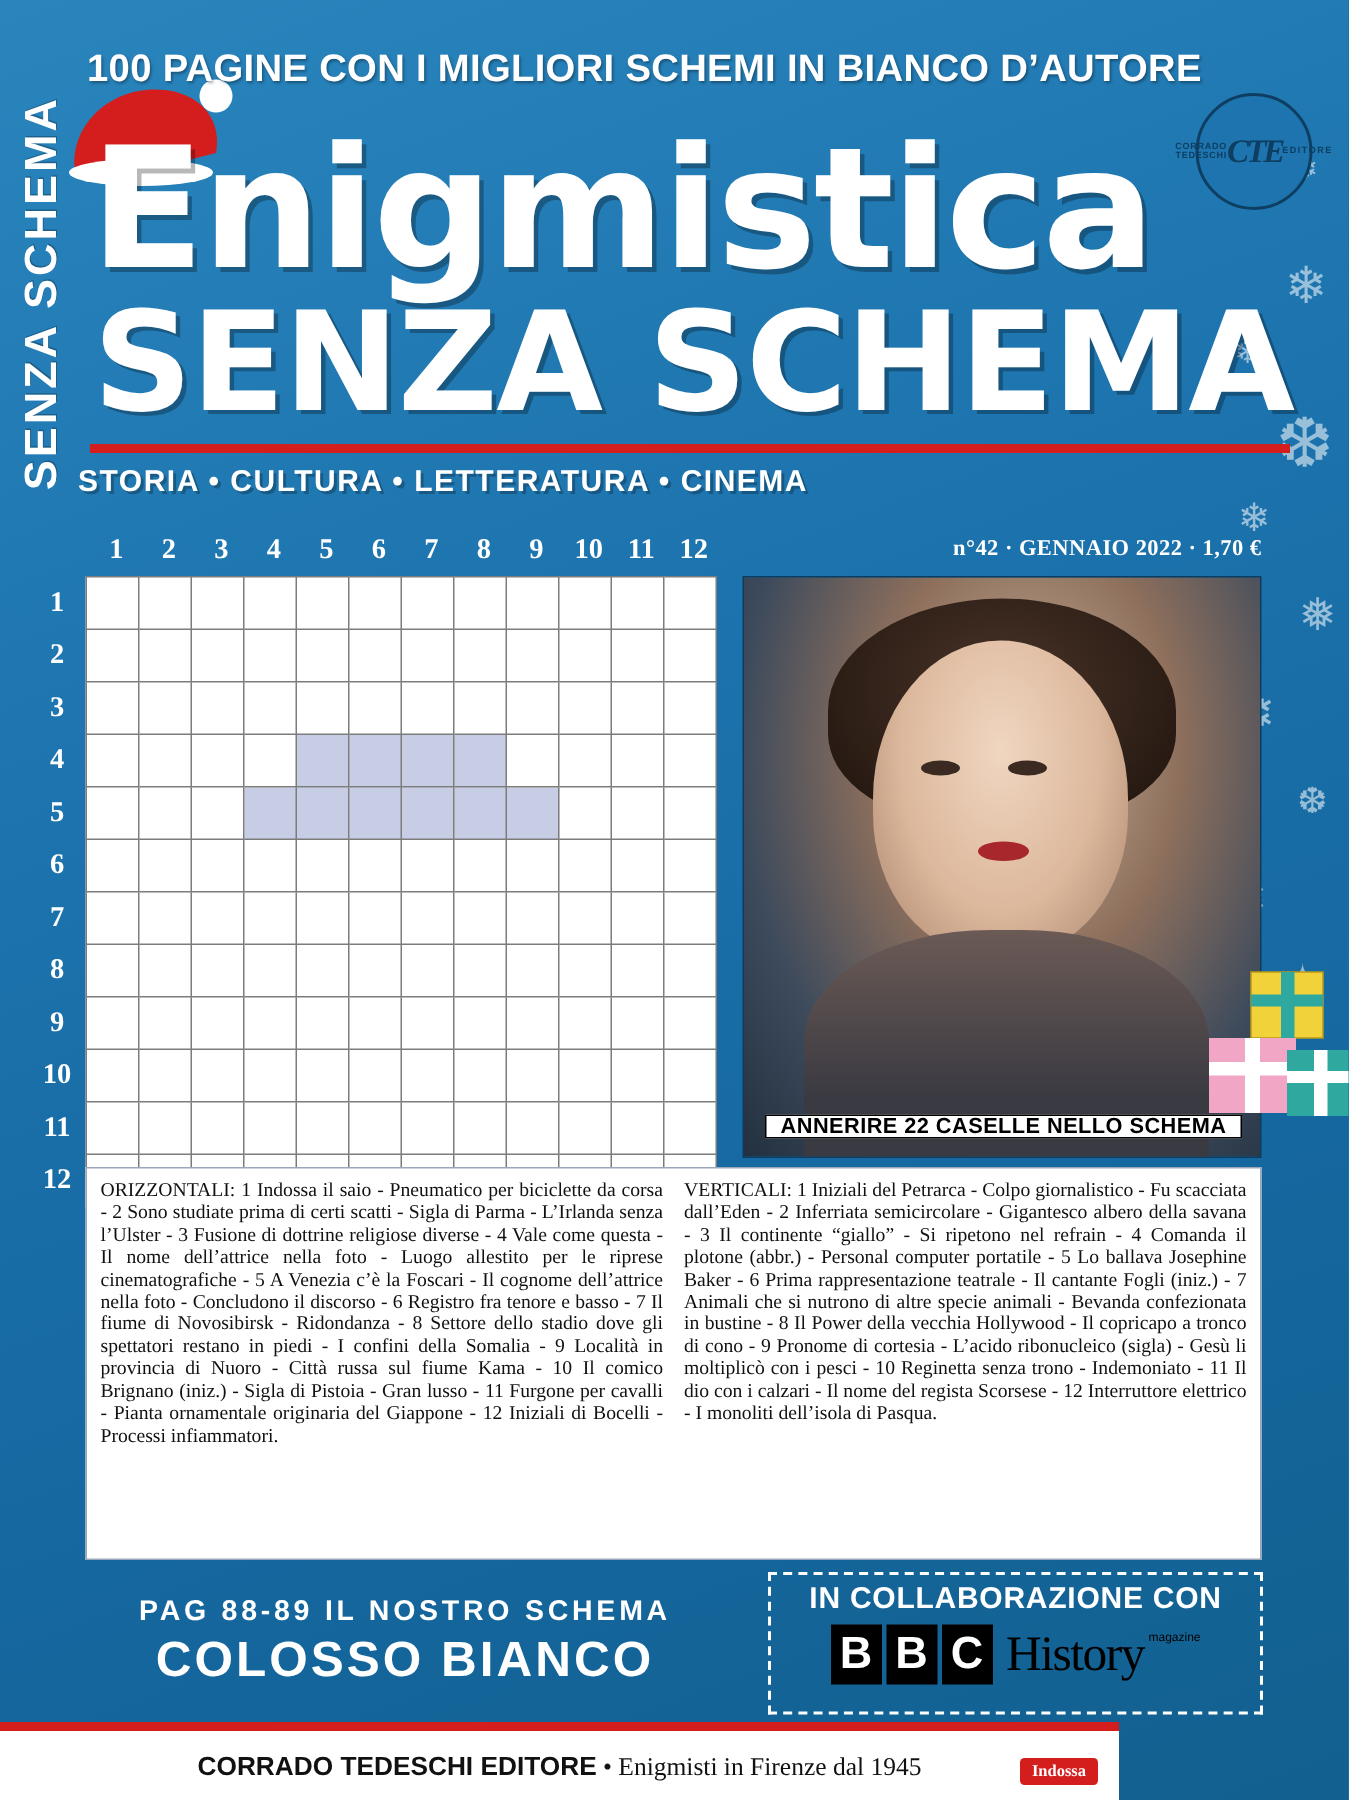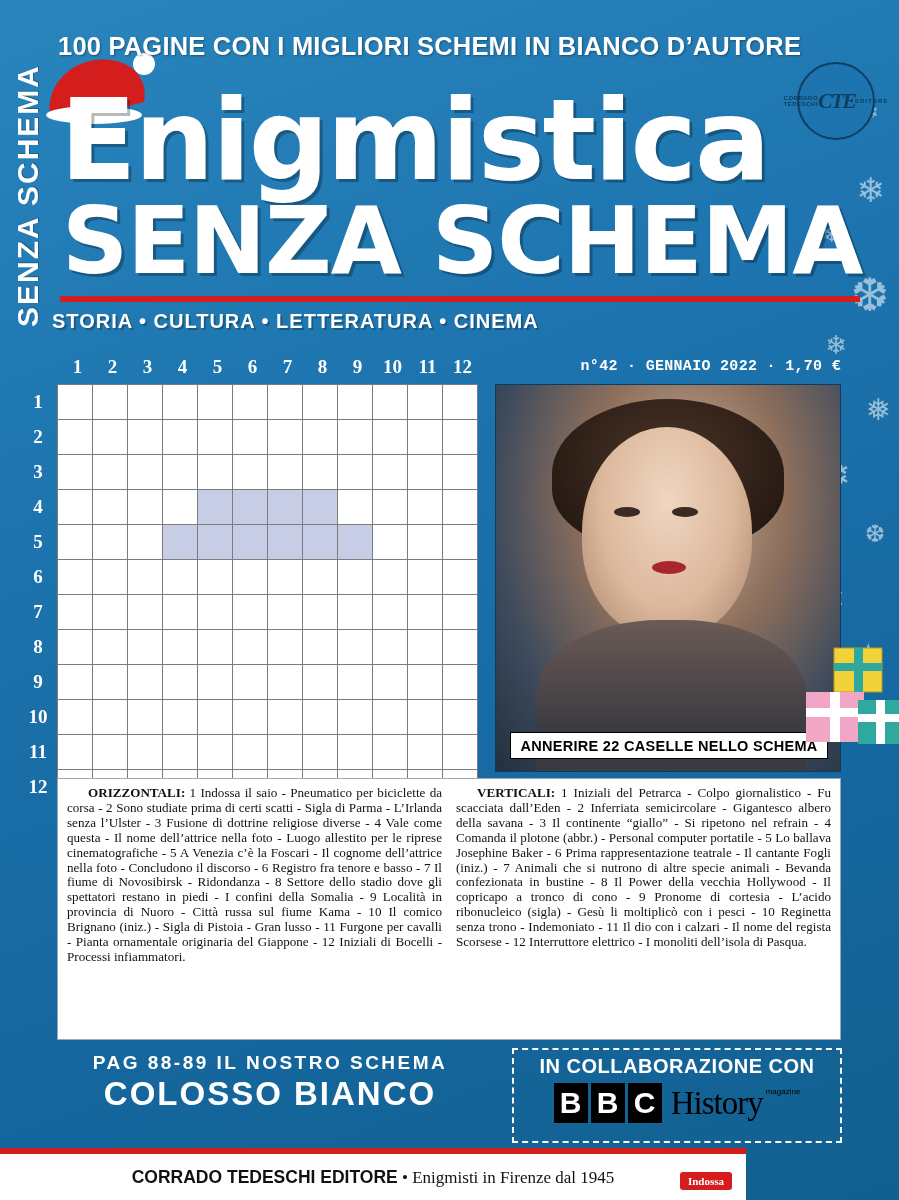--- a/index.html
+++ b/index.html
@@ -73,21 +73,21 @@
   
   .colnums {
     position:absolute; left:60px; top:356px; width:420px;
     display:flex; color:#ffffff; font-weight:bold; font-size:19px;
     font-family:"Liberation Serif", serif;
   }
   .colnums div { width:35px; text-align:center; }
   .issue {
     position:absolute; right:58px; top:358px;
     color:#ffffff; font-weight:bold; font-size:15px;
-    font-family:Liberation Mono, monospace; letter-spacing:.3px;text-align:center;
+    font-family:Liberation Serif, serif; letter-spacing:.3px;text-align:center;
   }
   
   .gridwrap { position:absolute; left:57px; top:384px; }
   .rownums {
     position:absolute; left:20px; top:384px; width:36px;
     color:#ffffff; font-weight:bold; font-size:19px;
     font-family:"Liberation Serif", serif;
   }
   .rownums div { height:35px; line-height:35px; text-align:center; }
   table.grid { border-collapse:collapse; background:#ffffff; }
@@ -122,48 +122,48 @@
     position:absolute; left:156px; top:176px; width:34px; height:13px;
     border-radius:50%; background:#a8272c;
   }
   .photo .eye1, .photo .eye2 {
     position:absolute; top:122px; width:26px; height:10px; border-radius:50%;
     background:#3a2a22;
   }
   .photo .eye1 { left:118px; }
   .photo .eye2 { left:176px; }
   .caption {
-    position:absolute; left:14px; bottom:12px; width:318px; height:27px;
+    position:absolute; left:14px; bottom:12px; width:318px; height:16px;
     background:#ffffff; border:1px solid #000;
     color:#000; font-weight:bold; font-size:14.5px;
     display:flex; align-items:center; justify-content:center;
     letter-spacing:.3px; font-family:"Liberation Sans", sans-serif;
   }
   
   .gifts { position:absolute; left:800px; top:630px; width:110px; height:130px; }
   
   .clues {
     position:absolute; left:57px; top:778px; width:784px; height:262px;
     background:#ffffff; border:1px solid #9aa7bb;
     display:flex; padding:7px 9px; gap:14px;
   }
   .clues .col {
     width:50%;
     font-family:"Liberation Serif", serif;
     font-size:13.1px; line-height:14.9px; color:#111;
     text-align:justify;
   }
-  .clues b { font-weight:bold;margin-left:21px; }
+  .clues b { font-weight:normal; }
   
   .escl {
     position:absolute; left:60px; top:1052px; width:420px; color:#fff;
     text-align:center; font-family:"Liberation Sans", sans-serif;
   }
   .escl .l1 { font-size:27px; font-weight:bold; letter-spacing:9px; }
-  .escl .l2 { font-size:19px; font-weight:bold; letter-spacing:2.5px; margin-top:0;}
+  .escl .l2 { font-size:19px; font-weight:bold; letter-spacing:2.5px; margin-top:12px;}
   .escl .l3 { font-size:33px; font-weight:bold; letter-spacing:2px; margin-top:1px;}
   .collab {
     position:absolute; left:512px; top:1048px; width:330px; height:95px;
     border:2px dashed #ffffff; color:#fff; text-align:center;
   }
   .collab .ctitle { font-size:20px; font-weight:bold; letter-spacing:.5px; margin-top:5px;}
   .bbcbox { display:flex; justify-content:center; align-items:center; margin-top:5px; gap:3px;}
   .bbcbox .b {
     background:#000; color:#fff; font-weight:bold; font-size:30px;
     width:34px; height:40px; display:flex; align-items:center; justify-content:center;

